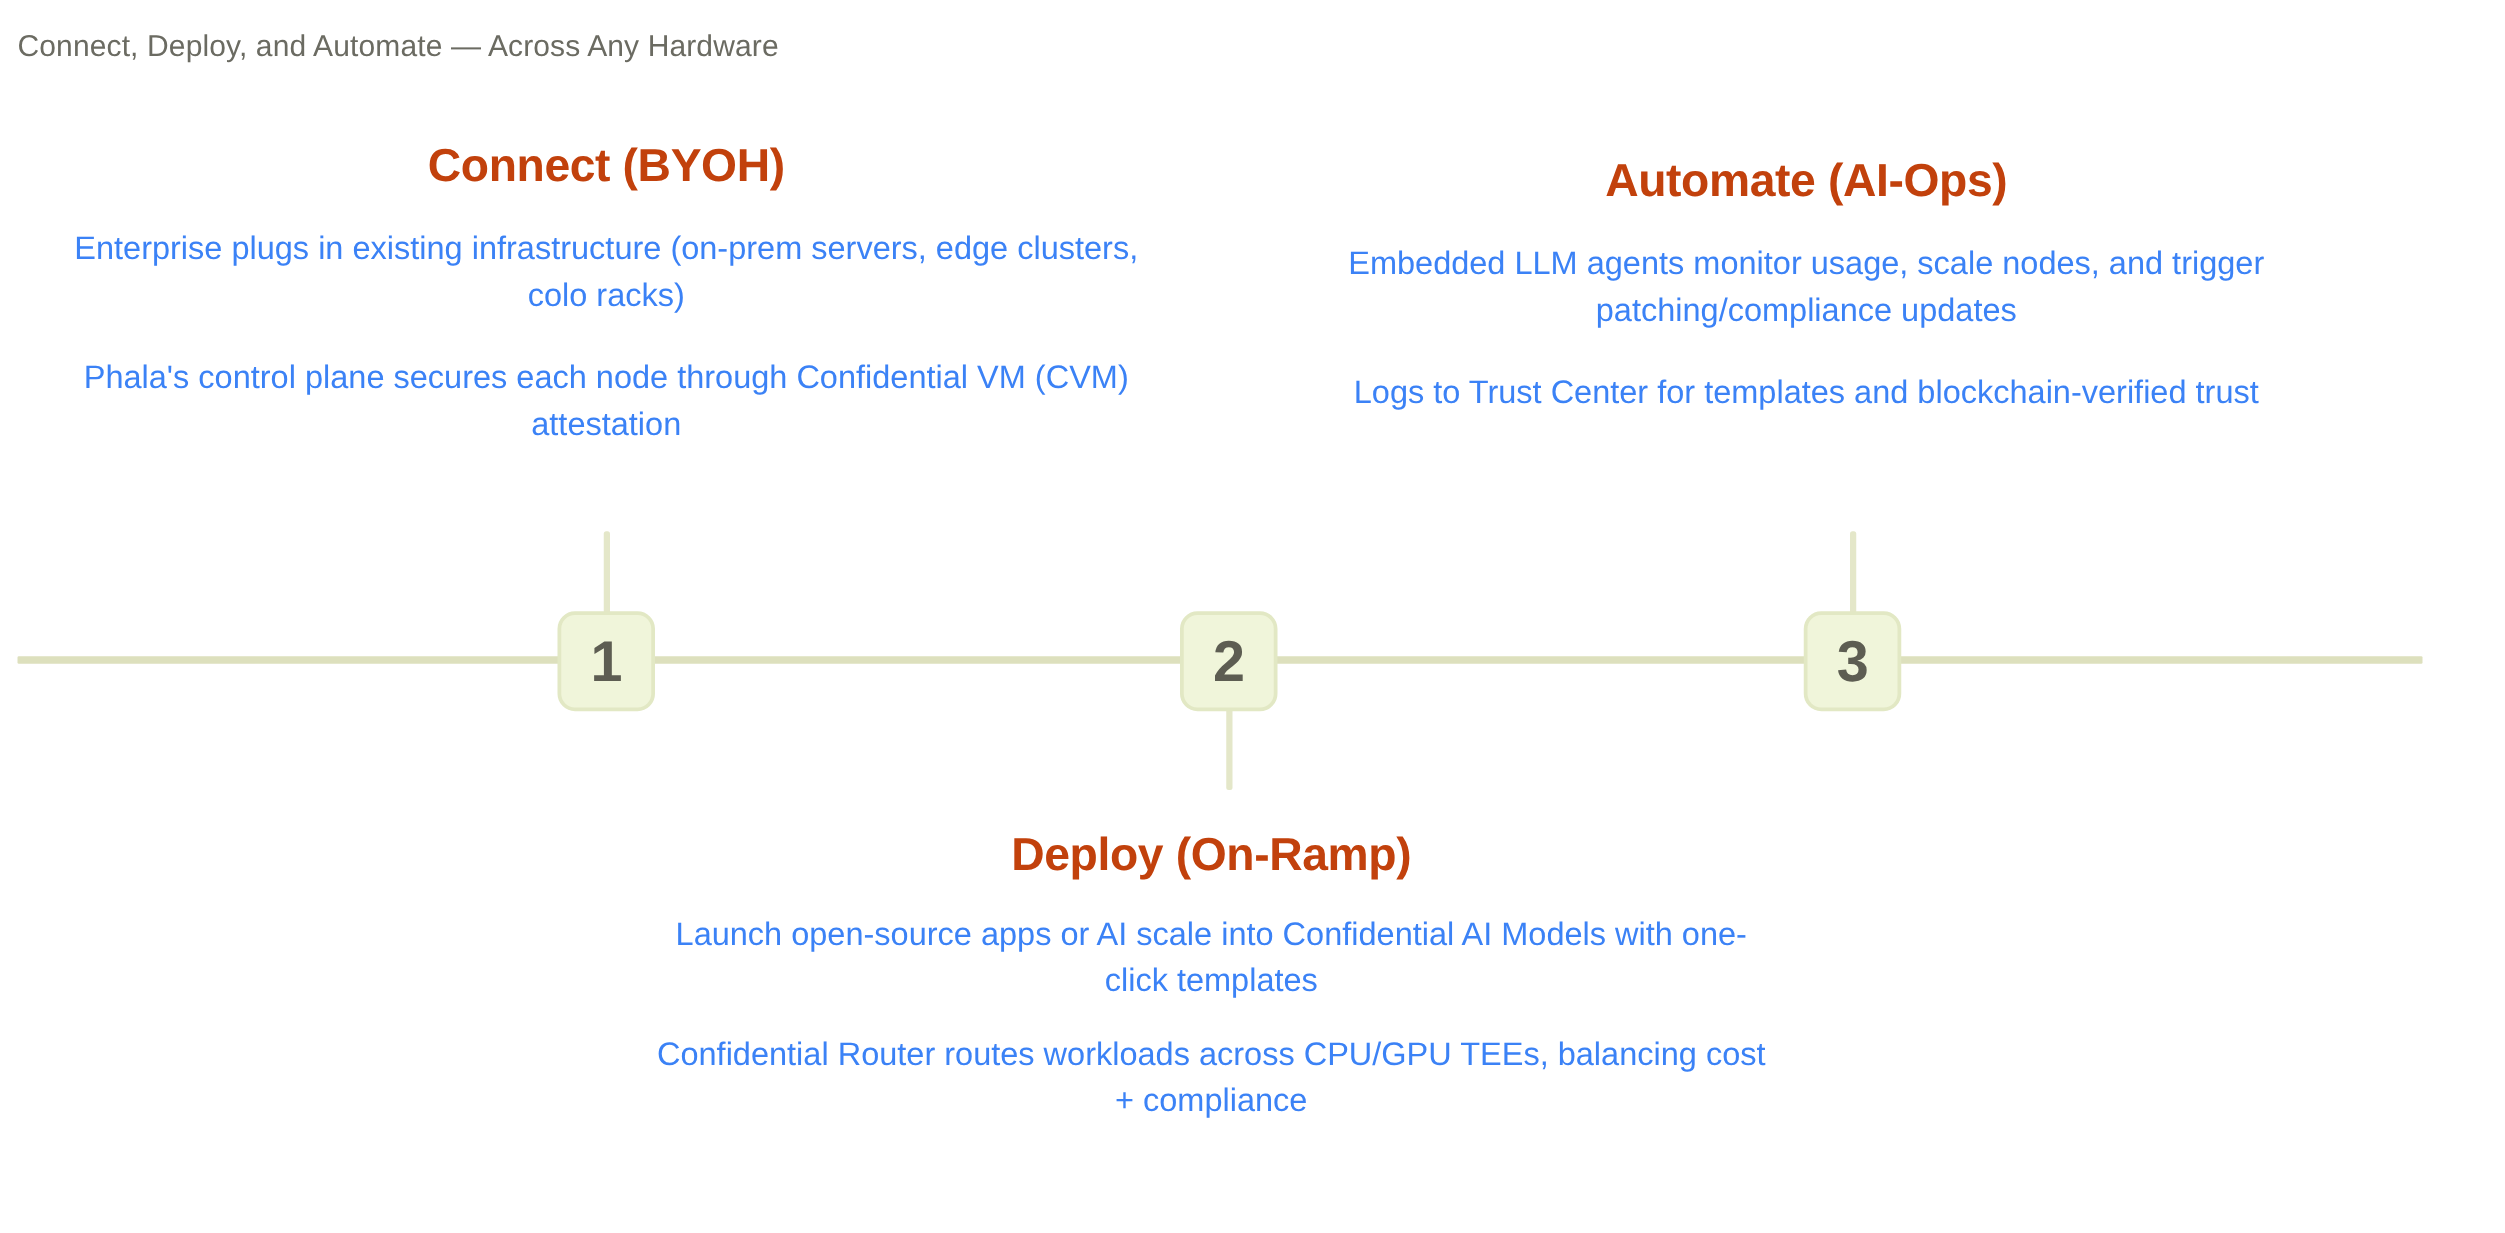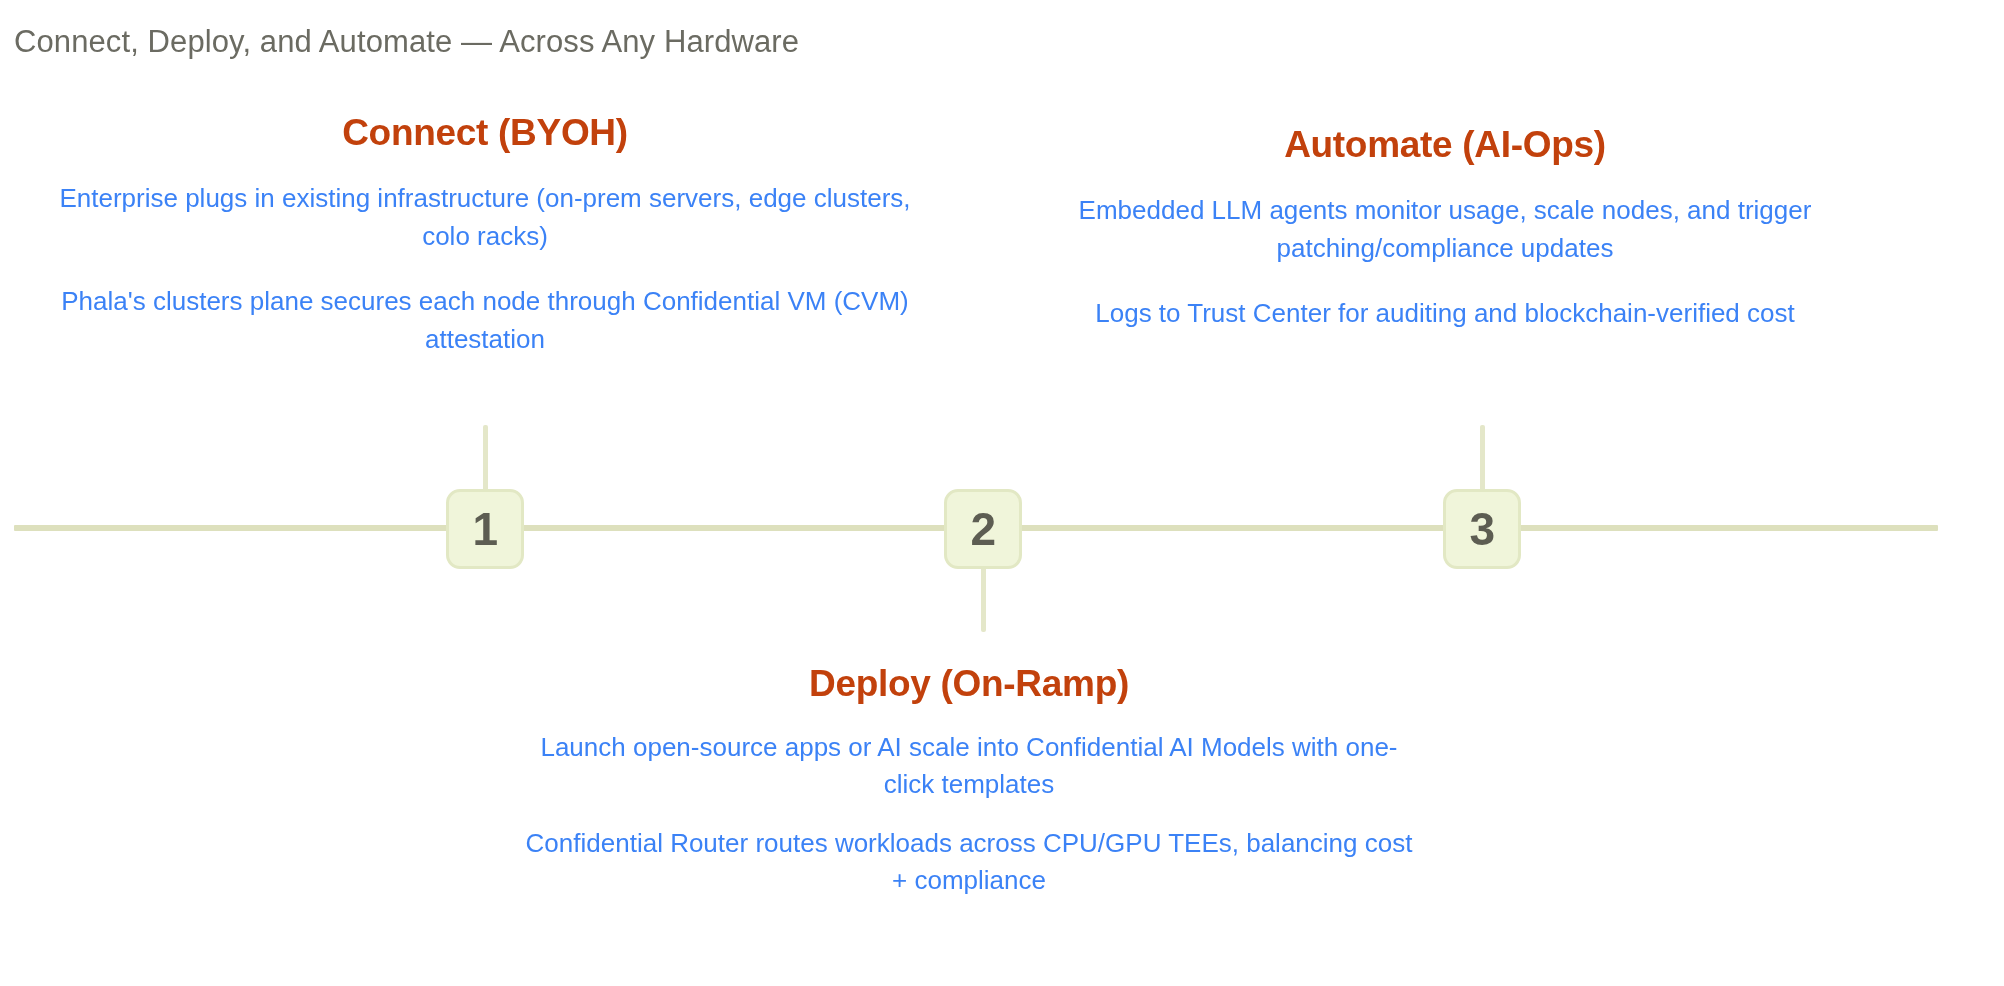--- a/index.html
+++ b/index.html
@@ -13,21 +13,21 @@
     font-family: "Liberation Sans", sans-serif;
     overflow: hidden;
     position: relative;
   }
 
   
   .page-title {
     position: absolute;
     left: 14px;
     top: 24px;
-    font-size: 31px;
+    font-size: 24px;
     font-weight: 400;
     color: #6b6b62;
     letter-spacing: 0.1px;
     white-space: nowrap;
   }
 
   
   .timeline-axis {
     position: absolute;
     left: 14px;
@@ -123,26 +123,26 @@
 <div class="stem stem-down-2"></div>
 <div class="stem stem-up-3"></div>
 
 <div class="badge badge-1">1</div>
 <div class="badge badge-2">2</div>
 <div class="badge badge-3">3</div>
 
 <div class="block block-connect">
   <div class="block-heading">Connect (BYOH)</div>
   <div class="block-para">Enterprise plugs in existing infrastructure (on-prem servers, edge clusters, colo racks)</div>
-  <div class="block-para">Phala's clusters plane secures each node through Confidential VM (CVM) attestation</div>
+  <div class="block-para">Phala's control plane secures each node through Confidential VM (CVM) attestation</div>
 </div>
 
 <div class="block block-automate">
   <div class="block-heading">Automate (AI-Ops)</div>
   <div class="block-para">Embedded LLM agents monitor usage, scale nodes, and trigger patching/compliance updates</div>
-  <div class="block-para">Logs to Trust Center for auditing and blockchain-verified cost</div>
+  <div class="block-para">Logs to Trust Center for templates and blockchain-verified trust</div>
 </div>
 
 <div class="block block-deploy">
   <div class="block-heading">Deploy (On-Ramp)</div>
   <div class="block-para">Launch open-source apps or AI scale into Confidential AI Models with one-click templates</div>
   <div class="block-para">Confidential Router routes workloads across CPU/GPU TEEs, balancing cost + compliance</div>
 </div>
 
 </body></html>

